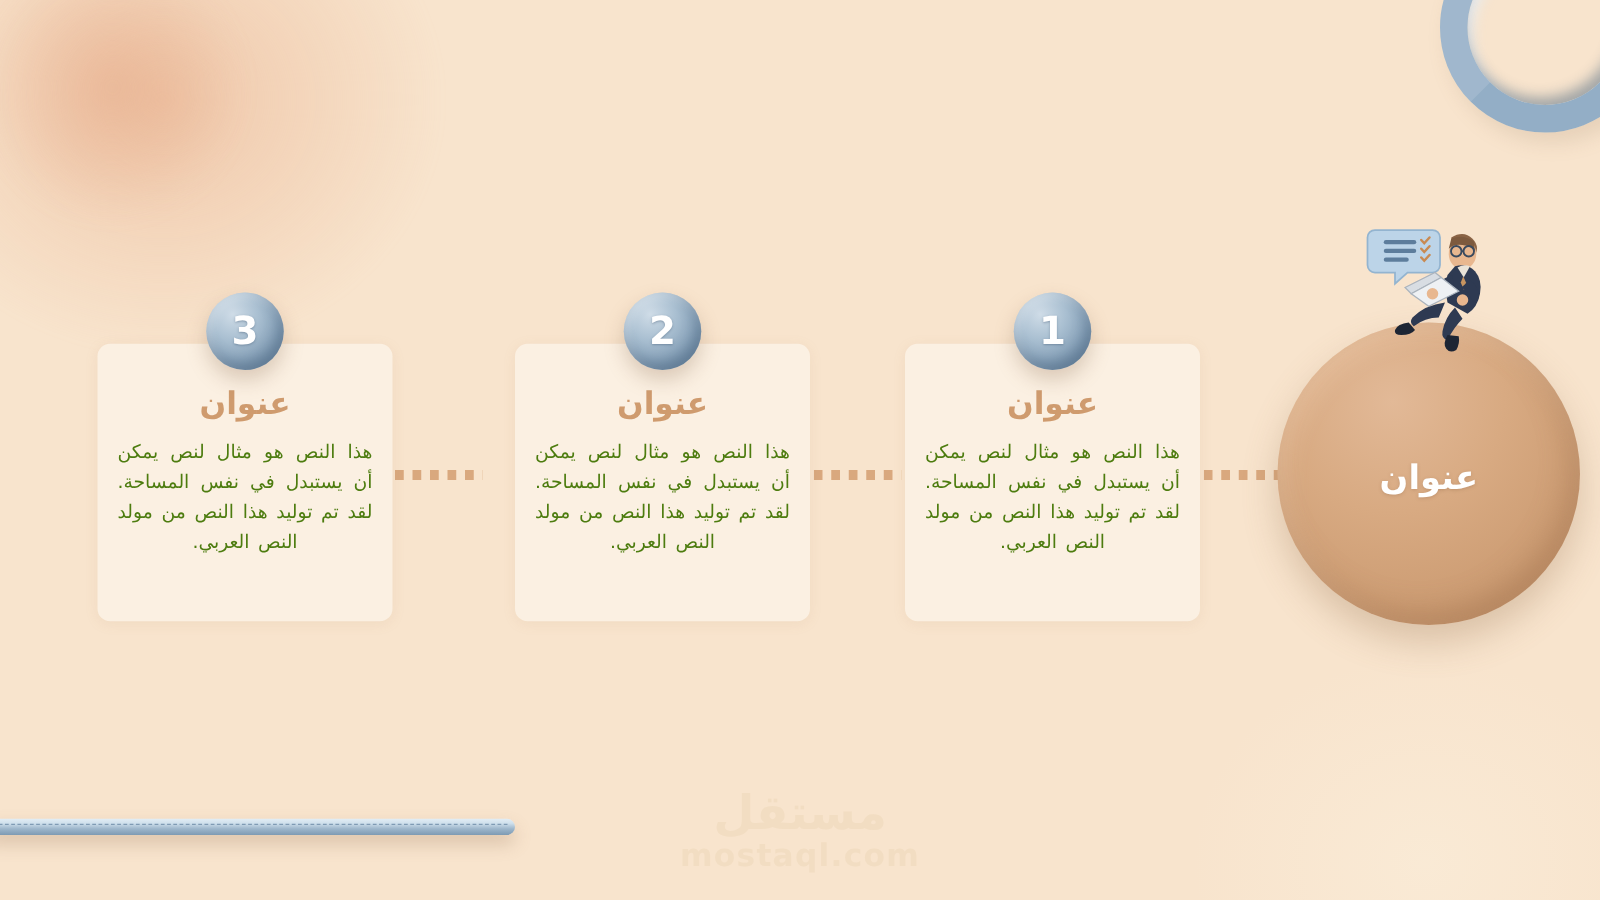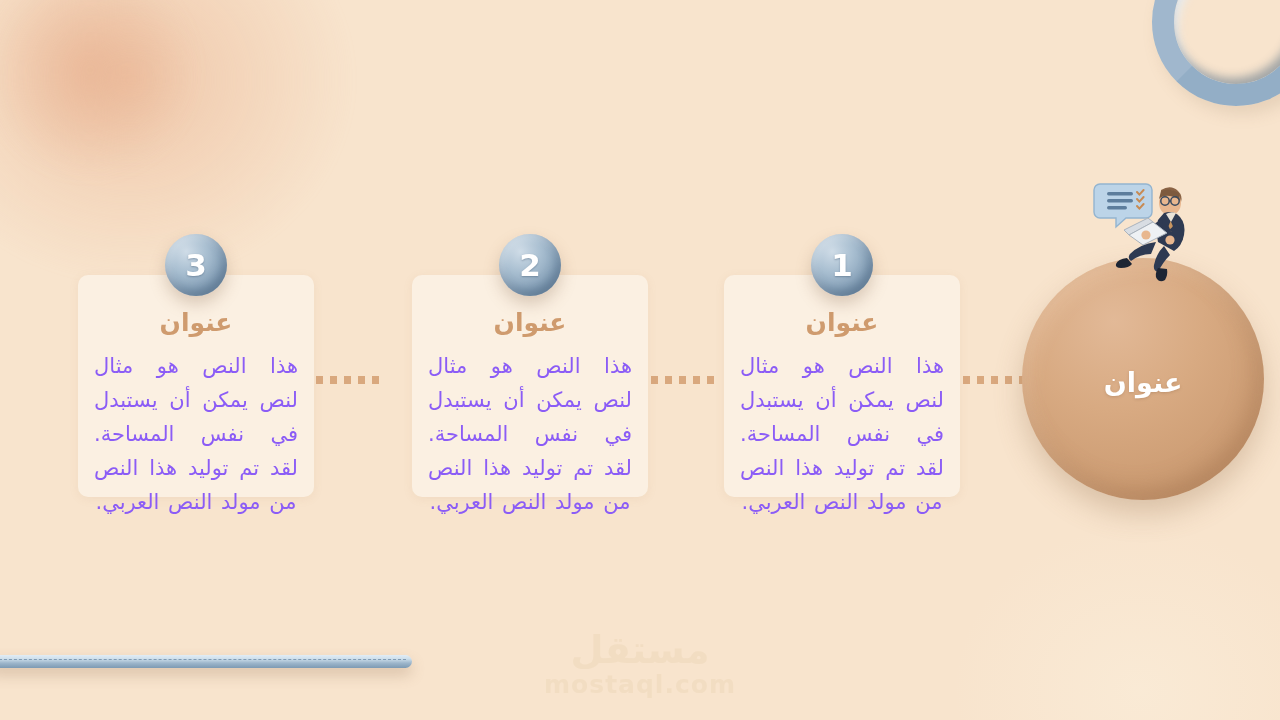--- a/index.html
+++ b/index.html
@@ -118,23 +118,23 @@
 
   .card-title {
     font-size: 25px;
     font-weight: bold;
     color: #cf9b6e;
     line-height: 1.1;
     margin: 0 0 12px 0;
     letter-spacing: 0.5px;
   }
   .card-body {
-    font-size: 21px;
+    font-size: 15px;
     line-height: 1.62;
-    color: #8b5cf6;
+    color: #4d7c0f;
     margin: 0;
     text-align: justify;
     text-align-last: center;
     direction: rtl;
     word-spacing: 2px;
   }
 
   
   .badge {
     position: absolute;

